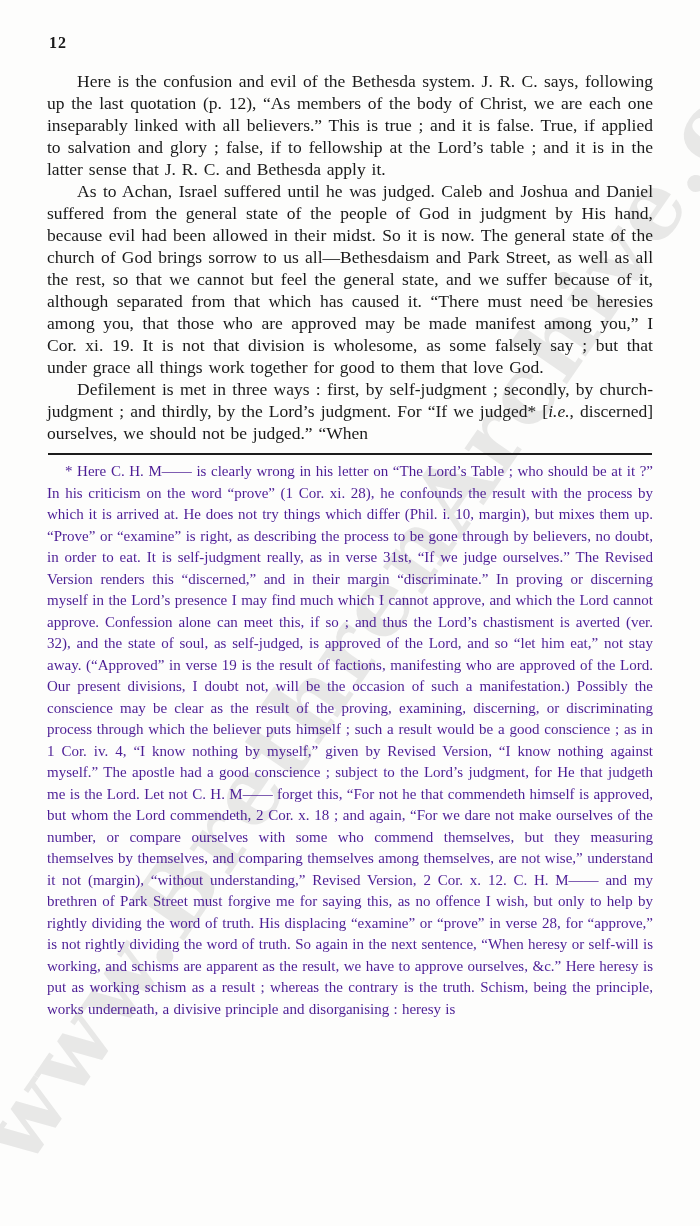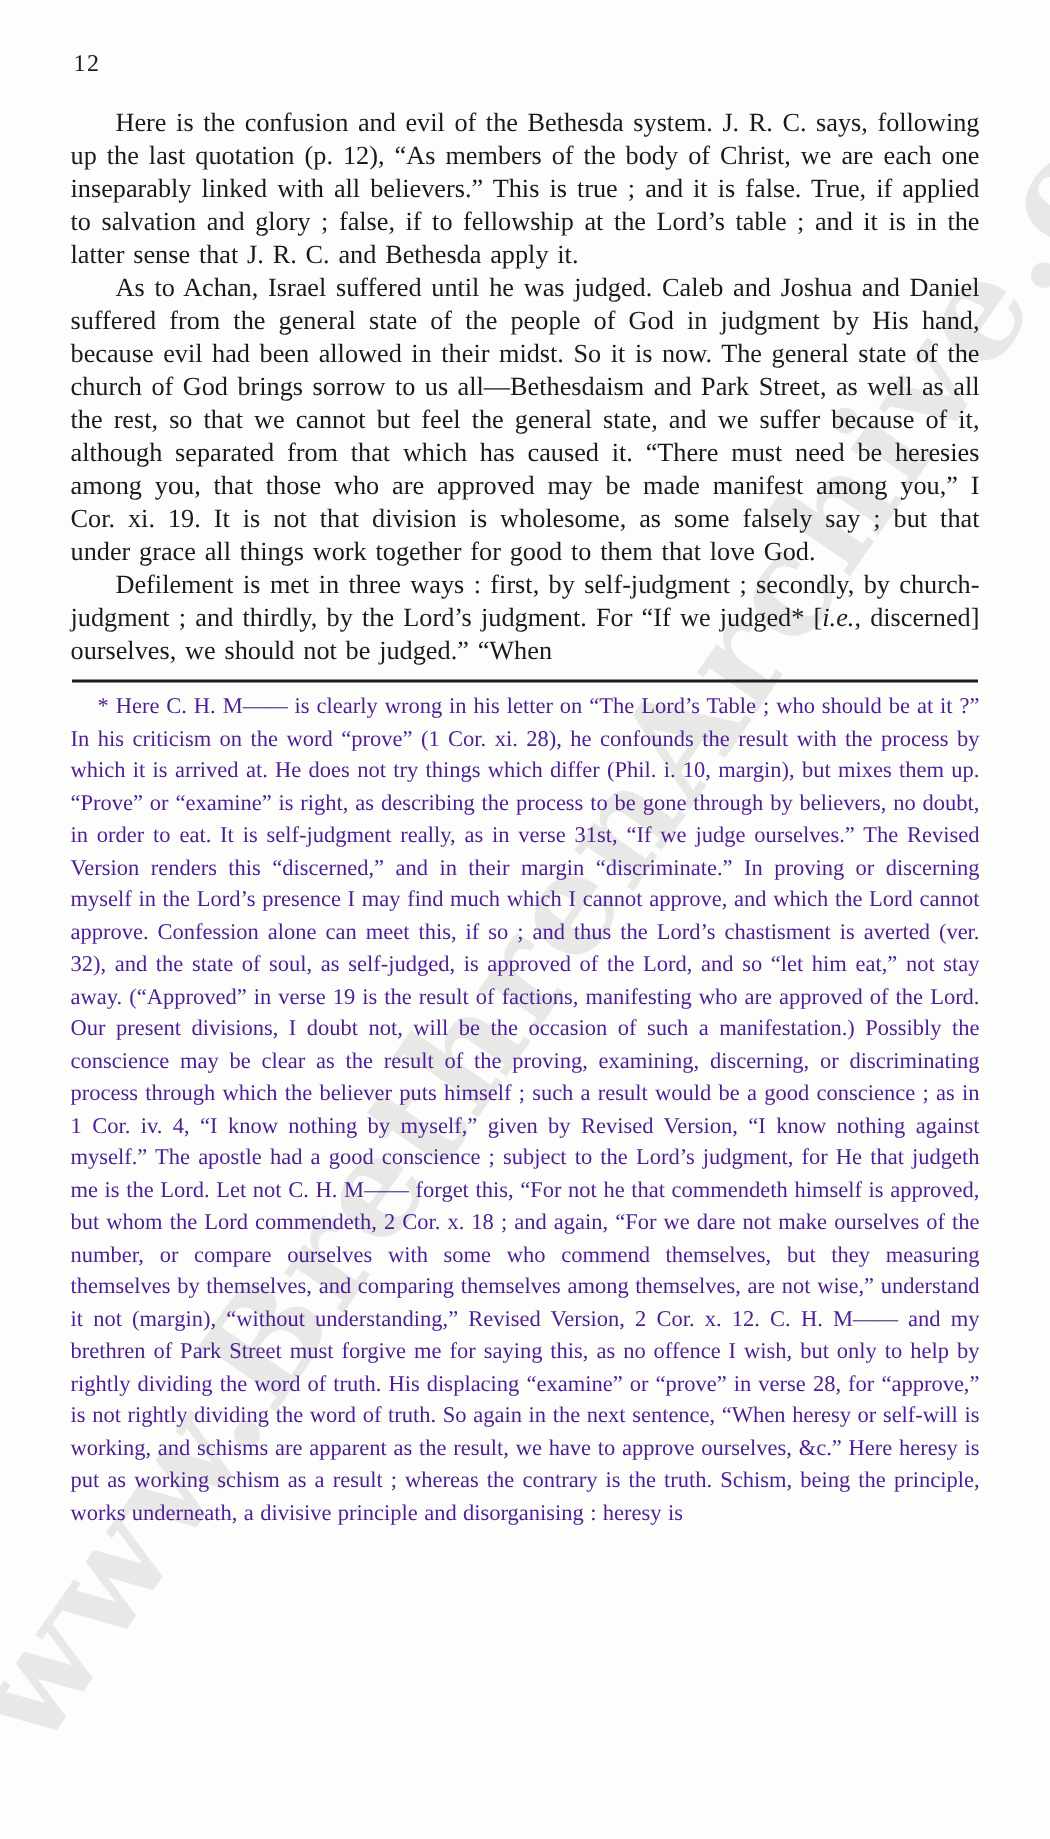--- a/index.html
+++ b/index.html
@@ -42,21 +42,21 @@
   .header {
     position: relative;
     height: 22px;
     text-align: center;
   }
   .pageno {
     position: absolute;
     left: 2px;
     top: 1px;
     font-size: 16px;
-    font-weight: normal;
+    font-weight: bold;
     letter-spacing: 1px;
   }
   .running-title {
     font-variant: small-caps;
     font-size: 17px;
     letter-spacing: 2.5px;
     word-spacing: 3px;
     white-space: nowrap;
   }
   .bodytext { margin-top: 15px; }

